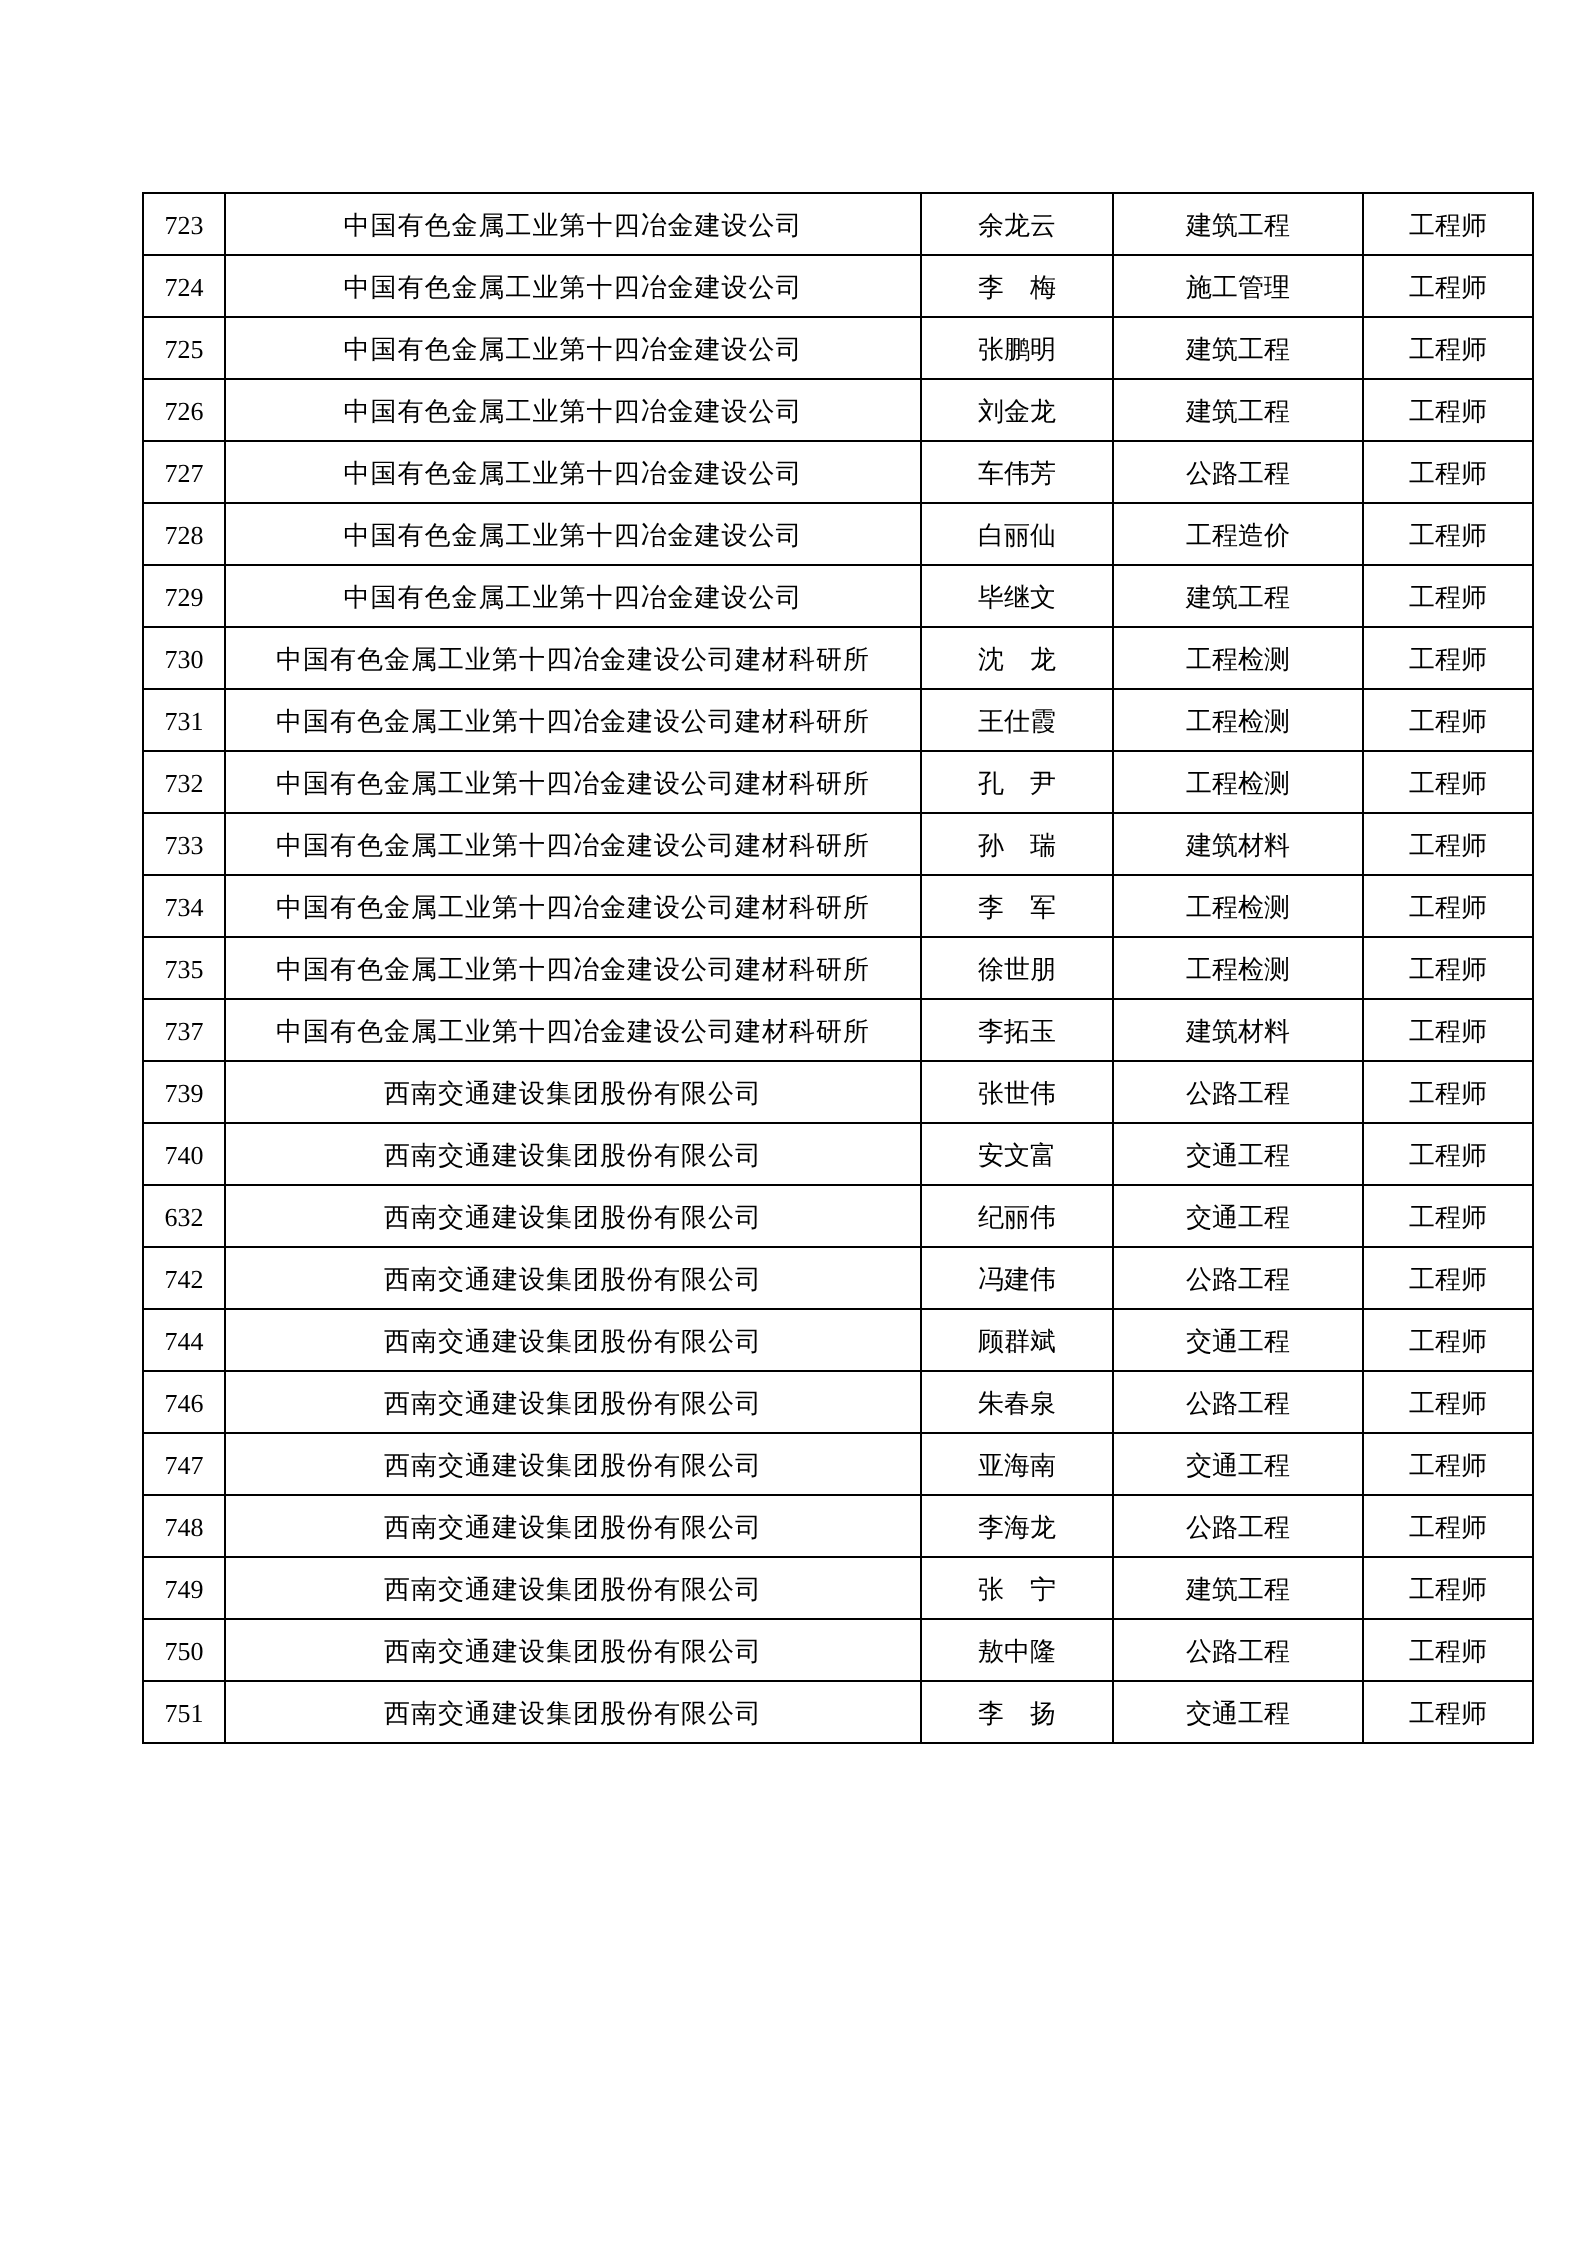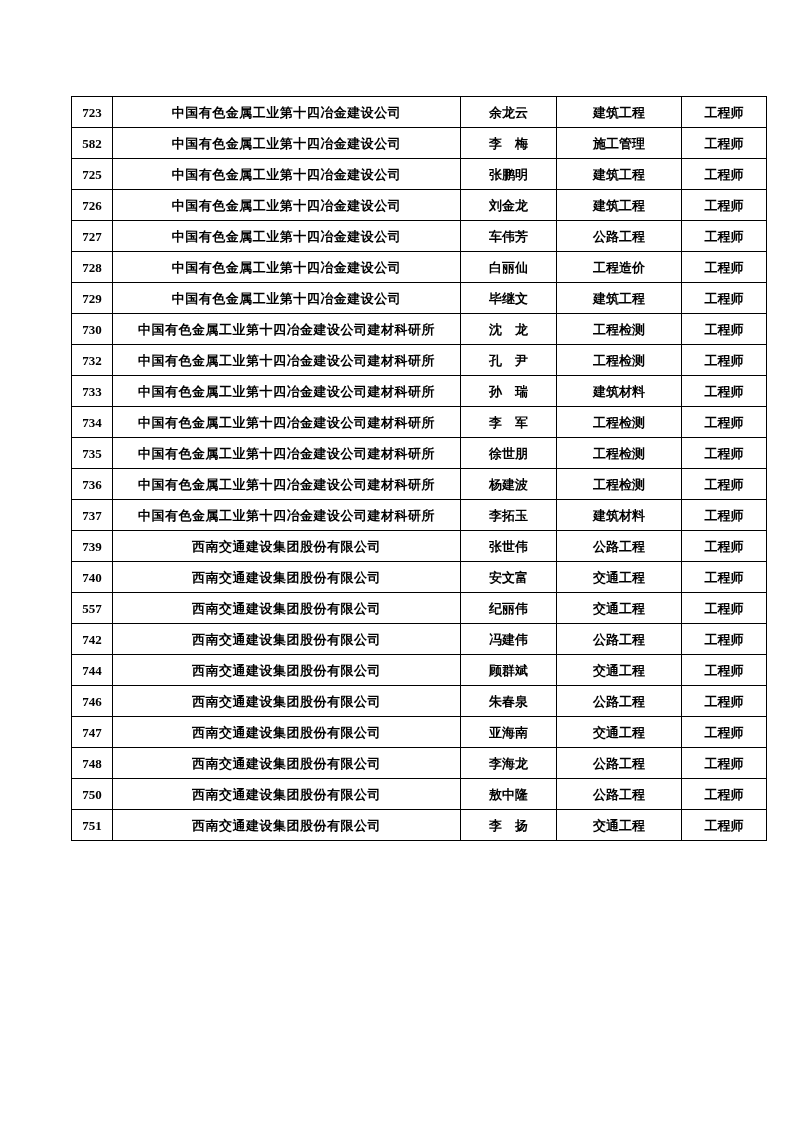--- a/index.html
+++ b/index.html
@@ -16,21 +16,20 @@
   }
   .sheet {
     position: absolute;
     left: 71px;
     top: 96px;
   }
   table.personnel {
     border-collapse: collapse;
     table-layout: fixed;
     width: 652px;
-    font-weight: bold;
   }
   table.personnel td {
     border: 1.5px solid #000000;
     height: 31px;
     box-sizing: border-box;
     text-align: center;
     vertical-align: middle;
     font-size: 13px;
     line-height: 1;
     padding: 0 2px;
@@ -50,21 +49,21 @@
   <table class="personnel">
     <tbody id="table-body">
         <tr>
     <td class="col-index">723</td>
     <td class="col-company">中国有色金属工业第十四冶金建设公司</td>
     <td class="col-name">余龙云</td>
     <td class="col-major">建筑工程</td>
     <td class="col-title">工程师</td>
   </tr>
         <tr>
-    <td class="col-index">582</td>
+    <td class="col-index">724</td>
     <td class="col-company">中国有色金属工业第十四冶金建设公司</td>
     <td class="col-name">李　梅</td>
     <td class="col-major">施工管理</td>
     <td class="col-title">工程师</td>
   </tr>
         <tr>
     <td class="col-index">725</td>
     <td class="col-company">中国有色金属工业第十四冶金建设公司</td>
     <td class="col-name">张鹏明</td>
     <td class="col-major">建筑工程</td>
@@ -99,20 +98,27 @@
     <td class="col-title">工程师</td>
   </tr>
         <tr>
     <td class="col-index">730</td>
     <td class="col-company">中国有色金属工业第十四冶金建设公司建材科研所</td>
     <td class="col-name">沈　龙</td>
     <td class="col-major">工程检测</td>
     <td class="col-title">工程师</td>
   </tr>
         <tr>
+    <td class="col-index">731</td>
+    <td class="col-company">中国有色金属工业第十四冶金建设公司建材科研所</td>
+    <td class="col-name">王仕霞</td>
+    <td class="col-major">工程检测</td>
+    <td class="col-title">工程师</td>
+  </tr>
+        <tr>
     <td class="col-index">732</td>
     <td class="col-company">中国有色金属工业第十四冶金建设公司建材科研所</td>
     <td class="col-name">孔　尹</td>
     <td class="col-major">工程检测</td>
     <td class="col-title">工程师</td>
   </tr>
         <tr>
     <td class="col-index">733</td>
     <td class="col-company">中国有色金属工业第十四冶金建设公司建材科研所</td>
     <td class="col-name">孙　瑞</td>
@@ -127,27 +133,20 @@
     <td class="col-title">工程师</td>
   </tr>
         <tr>
     <td class="col-index">735</td>
     <td class="col-company">中国有色金属工业第十四冶金建设公司建材科研所</td>
     <td class="col-name">徐世朋</td>
     <td class="col-major">工程检测</td>
     <td class="col-title">工程师</td>
   </tr>
         <tr>
-    <td class="col-index">736</td>
-    <td class="col-company">中国有色金属工业第十四冶金建设公司建材科研所</td>
-    <td class="col-name">杨建波</td>
-    <td class="col-major">工程检测</td>
-    <td class="col-title">工程师</td>
-  </tr>
-        <tr>
     <td class="col-index">737</td>
     <td class="col-company">中国有色金属工业第十四冶金建设公司建材科研所</td>
     <td class="col-name">李拓玉</td>
     <td class="col-major">建筑材料</td>
     <td class="col-title">工程师</td>
   </tr>
         <tr>
     <td class="col-index">739</td>
     <td class="col-company">西南交通建设集团股份有限公司</td>
     <td class="col-name">张世伟</td>
@@ -155,21 +154,21 @@
     <td class="col-title">工程师</td>
   </tr>
         <tr>
     <td class="col-index">740</td>
     <td class="col-company">西南交通建设集团股份有限公司</td>
     <td class="col-name">安文富</td>
     <td class="col-major">交通工程</td>
     <td class="col-title">工程师</td>
   </tr>
         <tr>
-    <td class="col-index">557</td>
+    <td class="col-index">632</td>
     <td class="col-company">西南交通建设集团股份有限公司</td>
     <td class="col-name">纪丽伟</td>
     <td class="col-major">交通工程</td>
     <td class="col-title">工程师</td>
   </tr>
         <tr>
     <td class="col-index">742</td>
     <td class="col-company">西南交通建设集团股份有限公司</td>
     <td class="col-name">冯建伟</td>
     <td class="col-major">公路工程</td>
@@ -194,20 +193,27 @@
     <td class="col-company">西南交通建设集团股份有限公司</td>
     <td class="col-name">亚海南</td>
     <td class="col-major">交通工程</td>
     <td class="col-title">工程师</td>
   </tr>
         <tr>
     <td class="col-index">748</td>
     <td class="col-company">西南交通建设集团股份有限公司</td>
     <td class="col-name">李海龙</td>
     <td class="col-major">公路工程</td>
+    <td class="col-title">工程师</td>
+  </tr>
+        <tr>
+    <td class="col-index">749</td>
+    <td class="col-company">西南交通建设集团股份有限公司</td>
+    <td class="col-name">张　宁</td>
+    <td class="col-major">建筑工程</td>
     <td class="col-title">工程师</td>
   </tr>
         <tr>
     <td class="col-index">750</td>
     <td class="col-company">西南交通建设集团股份有限公司</td>
     <td class="col-name">敖中隆</td>
     <td class="col-major">公路工程</td>
     <td class="col-title">工程师</td>
   </tr>
         <tr>

